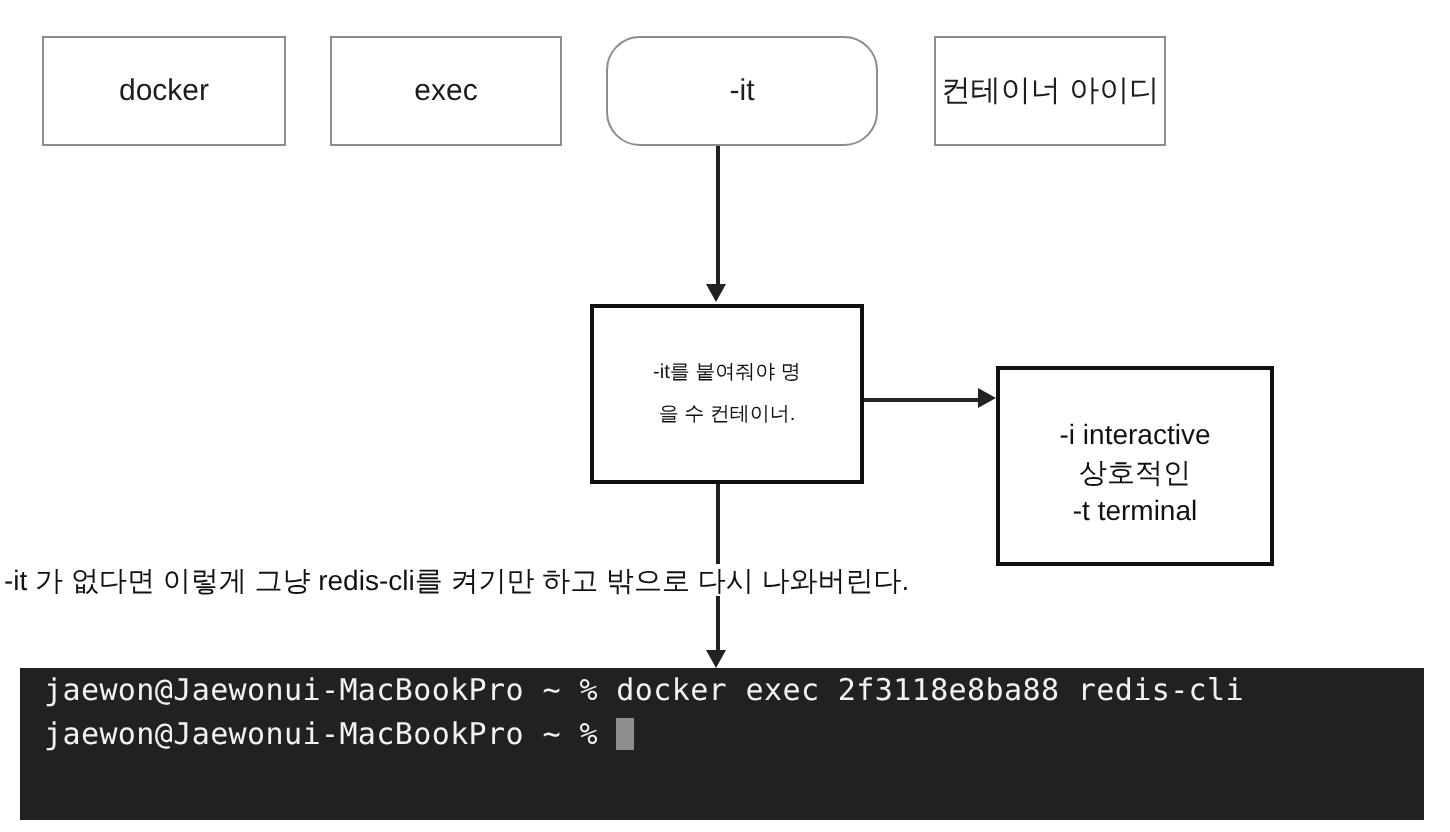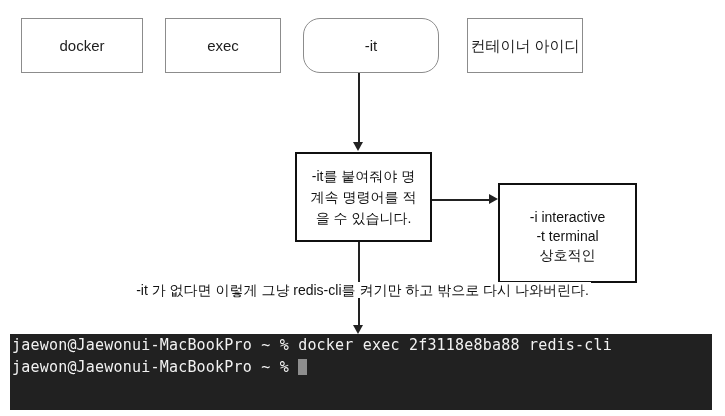--- a/index.html
+++ b/index.html
@@ -33,21 +33,21 @@
     text-align: center;
   }
   .box-top {
     border: 1px solid #8c8c8c;
     font-size: 15px;
     line-height: 20px;
     color: #1d1d1d;
   }
   .box-note {
     border: 2px solid #101010;
-    font-size: 14px;
+    font-size: 10px;
     line-height: 21px;
     color: #111111;
     padding: 4px 6px;
   }
 
   
   #box-docker   { left: 21px;  top: 18px; width: 122px; height: 55px; }
   #box-exec     { left: 165px; top: 18px; width: 116px; height: 55px; }
   #box-it       { left: 303px; top: 18px; width: 136px; height: 55px; border-radius: 17px; }
   #box-cid      { left: 443px; top: 18px; width: 116px; height: 55px; margin-left: 24px; }
@@ -101,21 +101,21 @@
   #head-explain-flags { left: 489px; top: 194px; }
 
   #line-explain-term  { left: 358px; top: 242px; height: 84px; }
   #head-explain-term  { left: 353px; top: 325px; }
 
   
   #caption {
     position: absolute;
     left: 0; top: 280px;
     width: 725px;
-    text-align: center;
+    text-align: left;
     font-size: 14px;
     line-height: 20px;
     color: #111111;
     background: transparent;
   }
   #caption .cap-text {
     background: #ffffff;
     padding: 0 2px;
   }
 
@@ -123,21 +123,21 @@
   #terminal {
     position: absolute;
     left: 10px; top: 334px;
     width: 702px; height: 76px;
     background: #212121;
     overflow: hidden;
     font-family: "DejaVu Sans Mono", "Liberation Mono", monospace;
     font-size: 15px;
     line-height: 22px;
     color: #f2f2f2;
-    padding: 0 2px;
+    padding: 0 12px;
     box-sizing: border-box;
   }
   #terminal .term-line {
     white-space: pre;
     letter-spacing: 0.2px;
   }
   #terminal .cursor {
     display: inline-block;
     width: 9px;
     height: 16px;
@@ -166,33 +166,32 @@
     <span>컨테이너 아이디</span>
   </div>
 
 
   <div class="vline" id="line-it-explain"></div>
   <div class="arrow-down" id="head-it-explain"></div>
 
   <div class="box box-note" id="box-explain">
     <div class="inner">
       <div>-it를 붙여줘야 명</div>
-      <div>계속 명령어를 적</div>
-      <div>을 수 있습니다.</div>
+      <div>을 수 컨테이너.</div>
     </div>
   </div>
 
   <div class="hline" id="line-explain-flags"></div>
   <div class="arrow-right" id="head-explain-flags"></div>
 
   <div class="box box-note" id="box-flags">
     <div class="inner">
       <div>-i  interactive</div>
+      <div>상호적인</div>
       <div>-t terminal</div>
-      <div>상호적인</div>
       <div class="spacer"></div>
     </div>
   </div>
 
   <div class="vline" id="line-explain-term"></div>
   <div class="arrow-down" id="head-explain-term"></div>
 
   <div id="caption">
     <span class="cap-text">-it 가 없다면 이렇게 그냥 redis-cli를 켜기만 하고 밖으로 다시 나와버린다.</span>
   </div>

